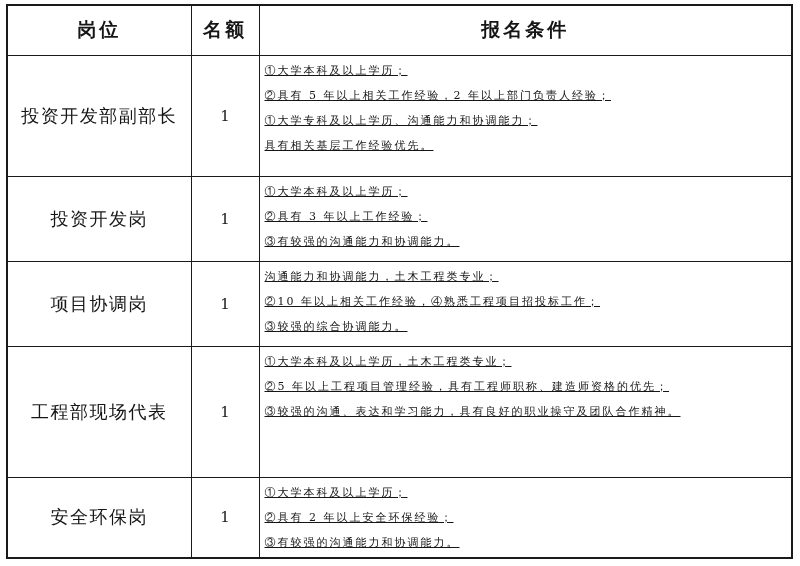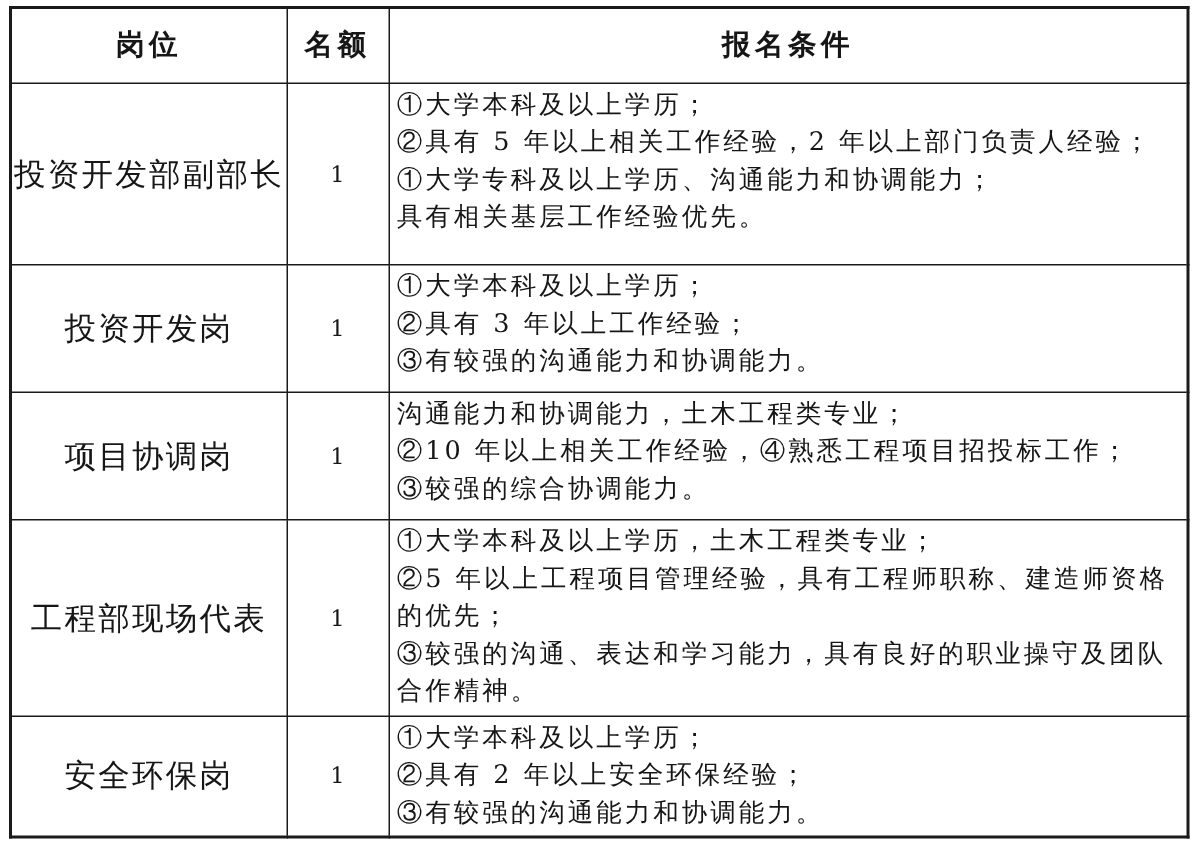--- a/index.html
+++ b/index.html
@@ -44,35 +44,36 @@
   
   .job-table tbody tr:nth-child(1) { height: 121px; }
   .job-table tbody tr:nth-child(2) { height: 85px; }
   .job-table tbody tr:nth-child(3) { height: 85px; }
   .job-table tbody tr:nth-child(4) { height: 131px; }
   .job-table tbody tr:nth-child(5) { height: 79px; }
 
   td.position-cell {
     text-align: center;
     vertical-align: middle;
-    font-size: 21px;
+    font-size: 18px;
     letter-spacing: 1.5px;
     font-family: Liberation Serif, serif;
   }
   td.quota-cell {
     text-align: center;
     vertical-align: middle;
     font-size: 15px;
   }
   td.conditions-cell {
     vertical-align: top;
     padding: 2px 8px 2px 5px;
-    font-size: 17px;
+    font-size: 11px;
     line-height: 25px;
     letter-spacing: 2px;
+    text-decoration: underline;
   }
   .cond-line {
     text-align: left;
   }
 </style>
 </head>
 <body>
 
 <div class="page">
   <table class="job-table">

